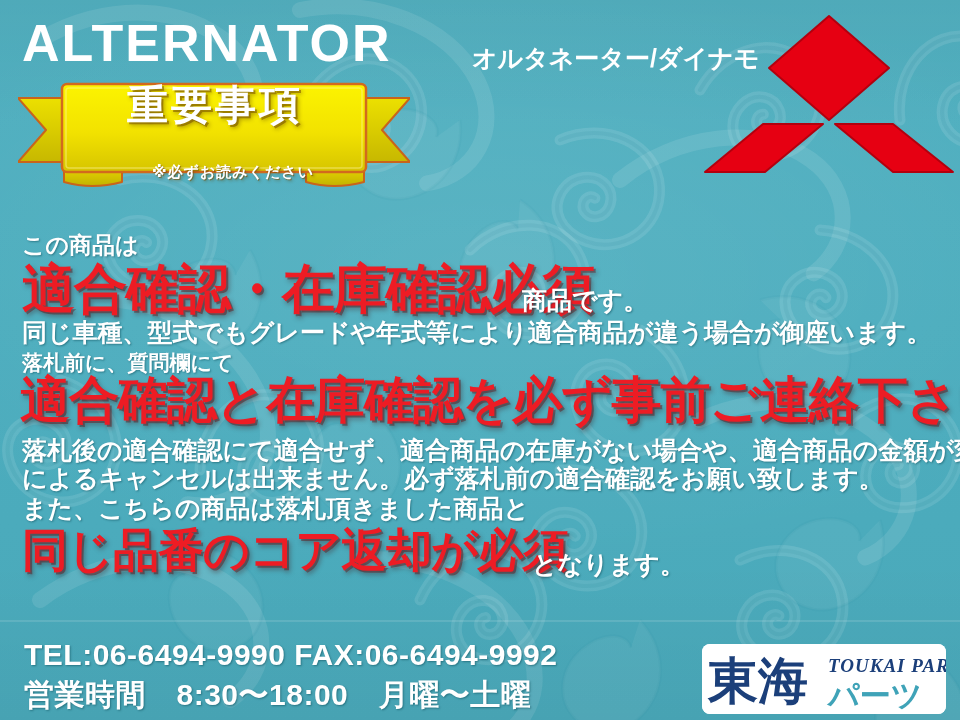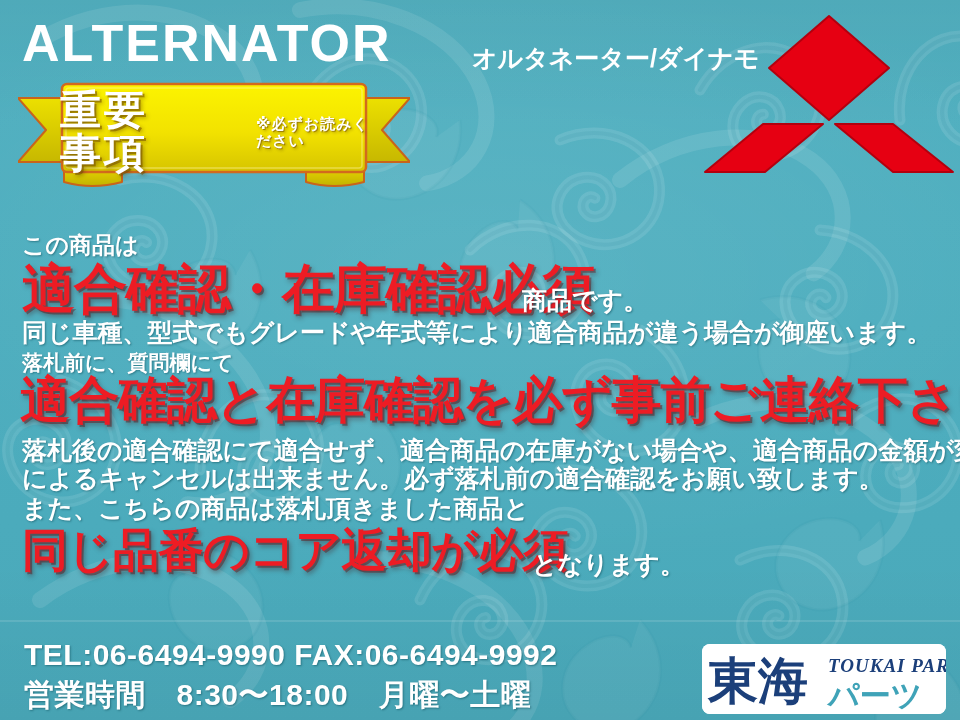--- a/index.html
+++ b/index.html
@@ -80,21 +80,21 @@
     width: 392px;
     height: 110px;
   }
   .ribbon-text-wrap {
     position: absolute;
     left: 60px;
     top: 82px;
     width: 310px;
     height: 100px;
     display: flex;
-    flex-direction: row;
+    flex-direction: column;
     align-items: center;
     justify-content: center;
     pointer-events: none;
     gap: 36px;
   }
   .ribbon-title {
     font-size: 41px;
     font-weight: 700;
     color: #ffffff;
     letter-spacing: 3px;

